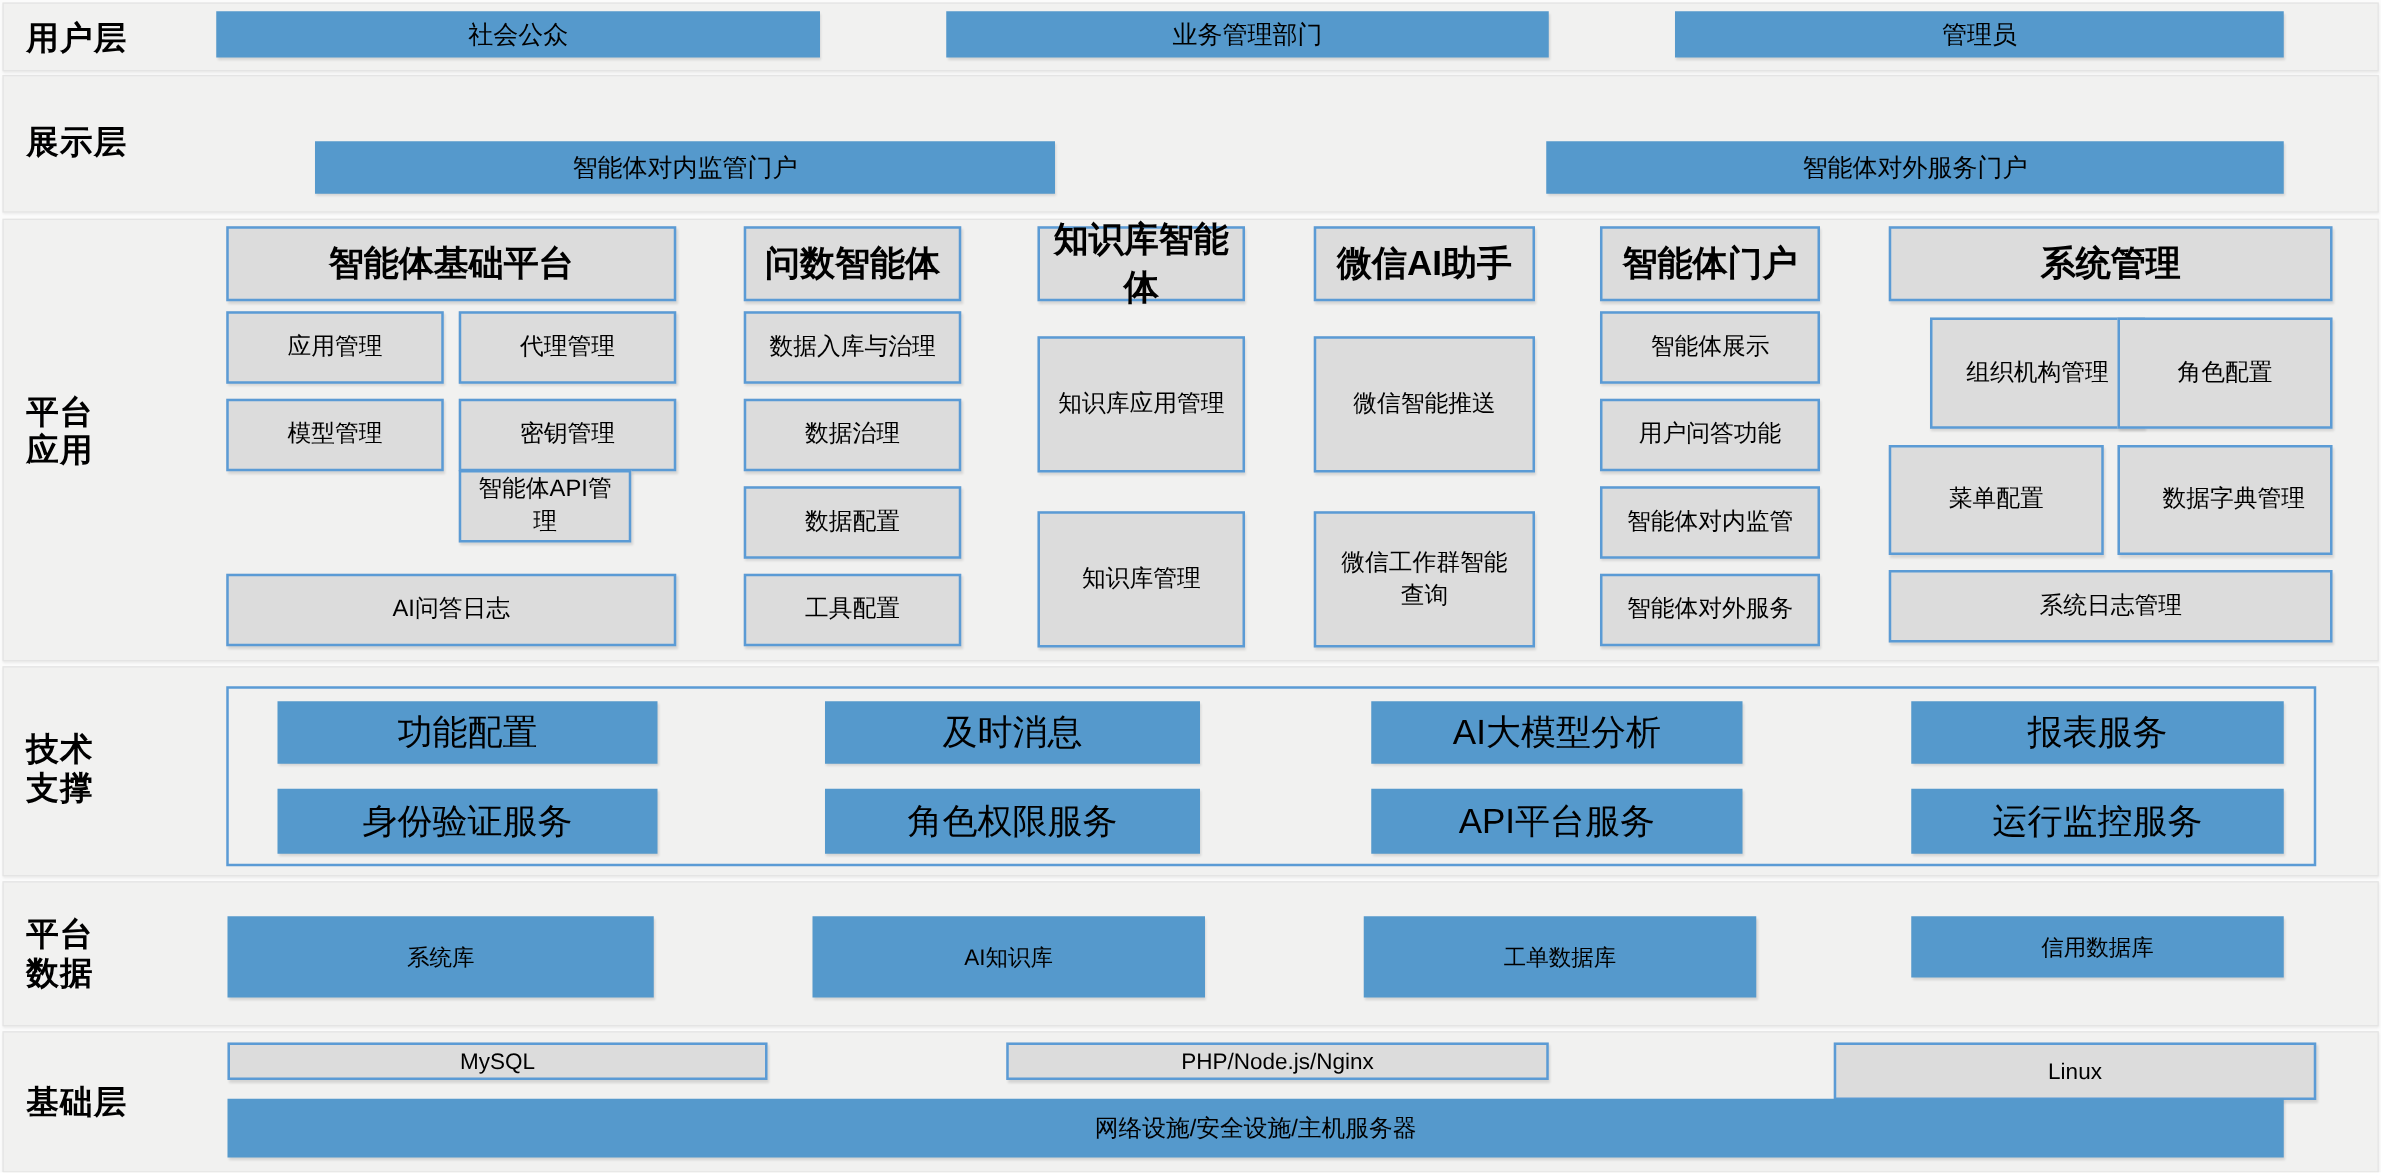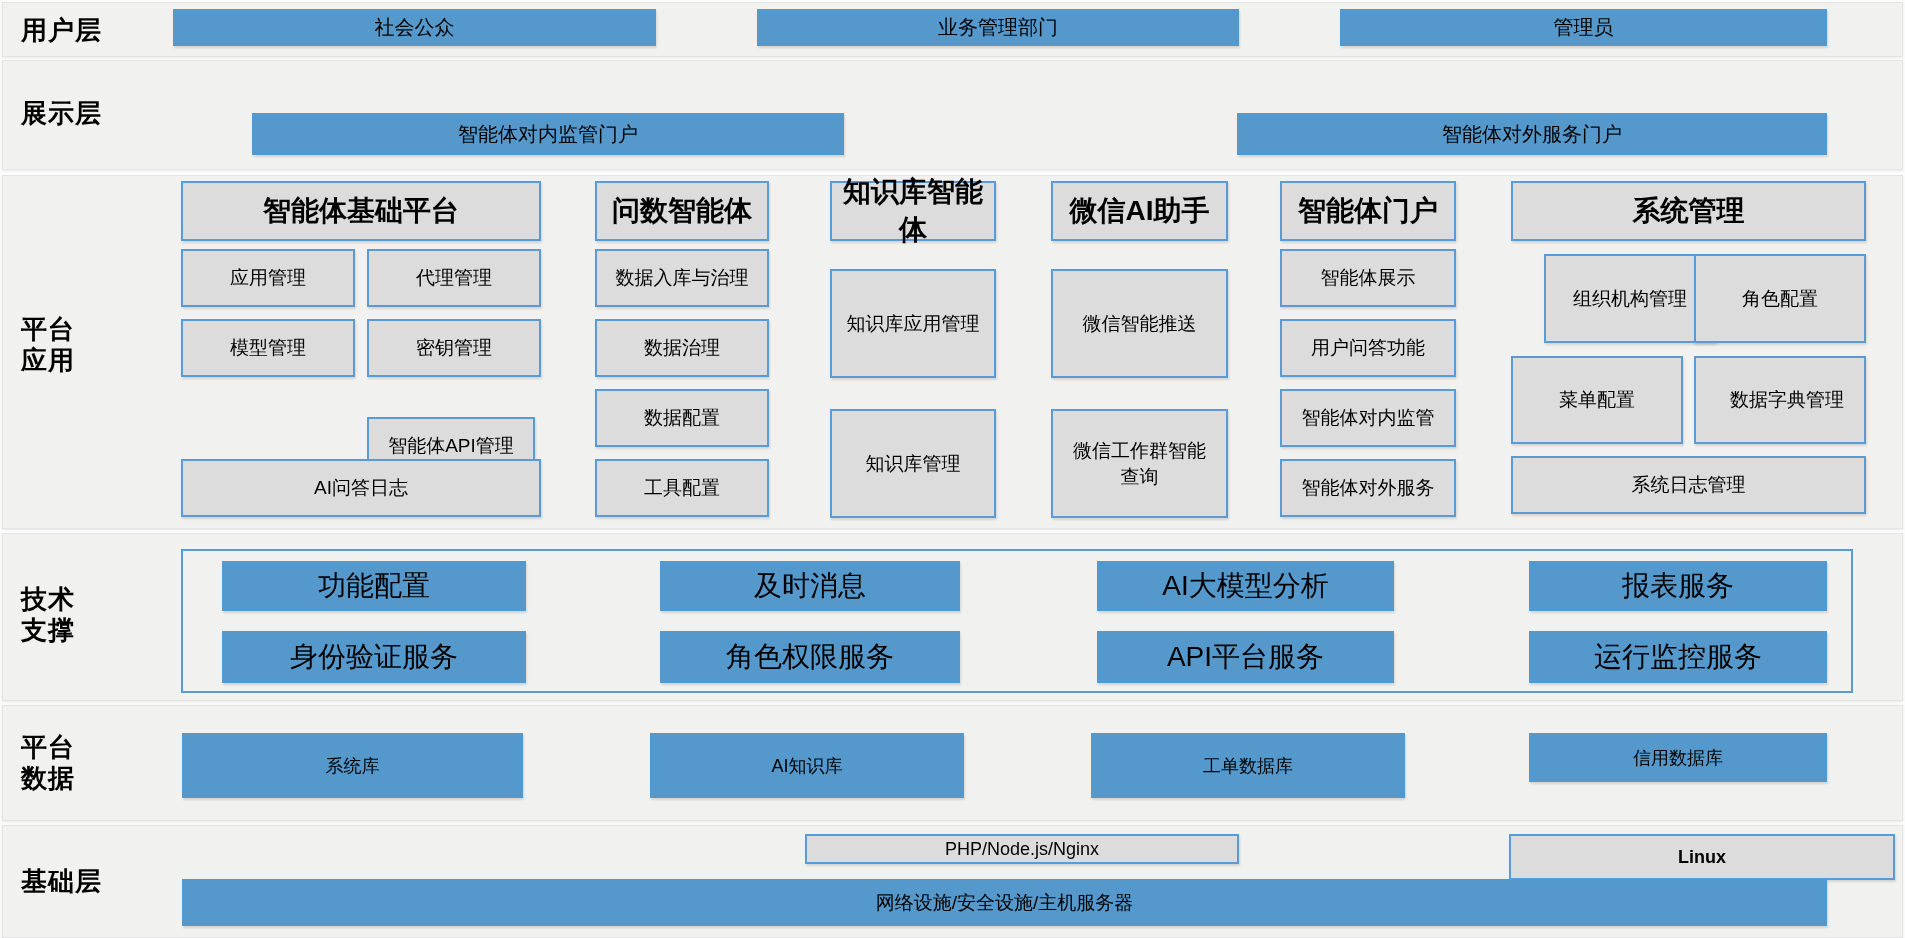--- a/index.html
+++ b/index.html
@@ -54,21 +54,21 @@
     <div class="band-label" style="top:138px;">
       <div>平台</div>
       <div>应用</div>
     </div>
 
     <div class="graybox hdr" style="left:178px;top:5px;width:360px;height:60px;">智能体基础平台</div>
     <div class="graybox" style="left:178px;top:73px;width:174px;height:58px;">应用管理</div>
     <div class="graybox" style="left:364px;top:73px;width:174px;height:58px;">代理管理</div>
     <div class="graybox" style="left:178px;top:143px;width:174px;height:58px;">模型管理</div>
     <div class="graybox" style="left:364px;top:143px;width:174px;height:58px;">密钥管理</div>
-    <div class="graybox" style="left:364px;top:200px;width:168px;height:58px;margin-top:41px;">智能体API管理</div>
+    <div class="graybox" style="left:364px;top:200px;width:138px;height:58px;">智能体API管理</div>
     <div class="graybox" style="left:178px;top:283px;width:360px;height:58px;">AI问答日志</div>
 
     <div class="graybox hdr" style="left:592px;top:5px;width:174px;height:60px;">问数智能体</div>
     <div class="graybox" style="left:592px;top:73px;width:174px;height:58px;padding:0 6px;">数据入库与治理</div>
     <div class="graybox" style="left:592px;top:143px;width:174px;height:58px;">数据治理</div>
     <div class="graybox" style="left:592px;top:213px;width:174px;height:58px;">数据配置</div>
     <div class="graybox" style="left:592px;top:283px;width:174px;height:58px;">工具配置</div>
 
     <div class="graybox hdr" style="left:827px;top:5px;width:166px;height:60px;padding:0 4px;">知识库智能体</div>
     <div class="graybox" style="left:827px;top:93px;width:166px;height:109px;">知识库应用管理</div>
@@ -114,18 +114,19 @@
       <div>数据</div>
     </div>
     <div class="bluebox fs18" style="left:179px;top:27px;width:341px;height:65px;">系统库</div>
     <div class="bluebox fs18" style="left:647px;top:27px;width:314px;height:65px;">AI知识库</div>
     <div class="bluebox fs18" style="left:1088px;top:27px;width:314px;height:65px;">工单数据库</div>
     <div class="bluebox fs18" style="left:1526px;top:27px;width:298px;height:49px;">信用数据库</div>
   </section>
 
   <section class="band" style="top:825px;height:111px;">
     <div class="band-label" style="top:40px;">基础层</div>
+    <div class="graybox fs18" style="left:179px;top:8px;width:432px;height:30px;">MySQL</div>
     <div class="graybox fs18" style="left:802px;top:8px;width:434px;height:30px;">PHP/Node.js/Nginx</div>
-    <div class="graybox fs18" style="left:1506px;top:8px;width:386px;height:46px;font-weight:bold;">Linux</div>
+    <div class="graybox fs18" style="left:1464px;top:8px;width:386px;height:46px;">Linux</div>
     <div class="bluebox fs19" style="left:179px;top:53px;width:1645px;height:47px;">网络设施/安全设施/主机服务器</div>
   </section>
 
 </div>
 
 </body></html>

